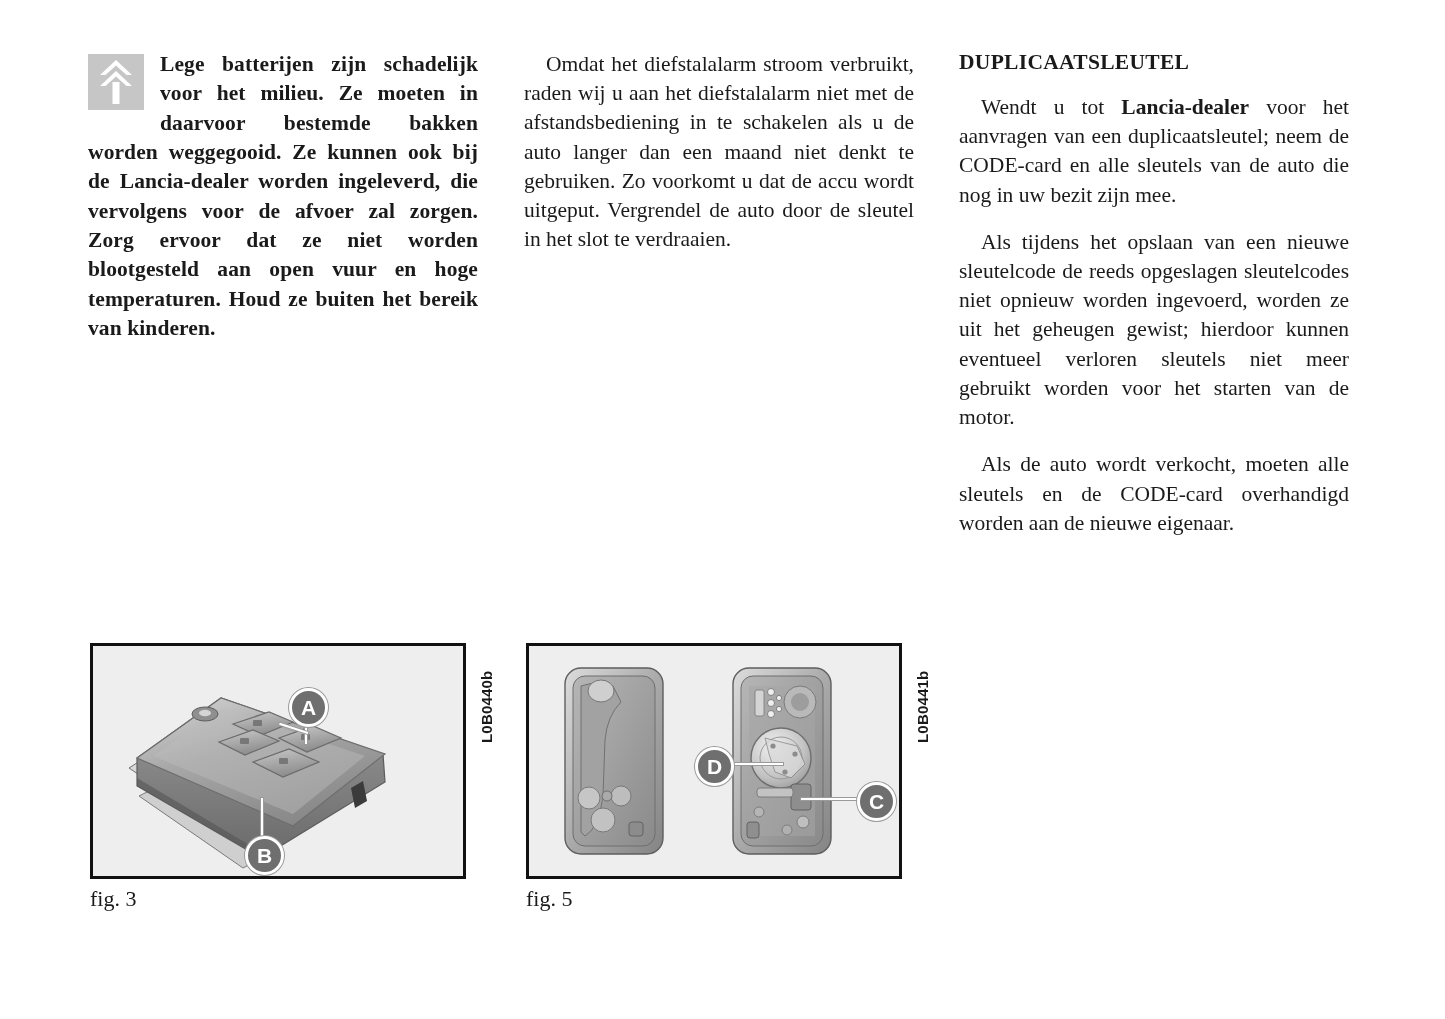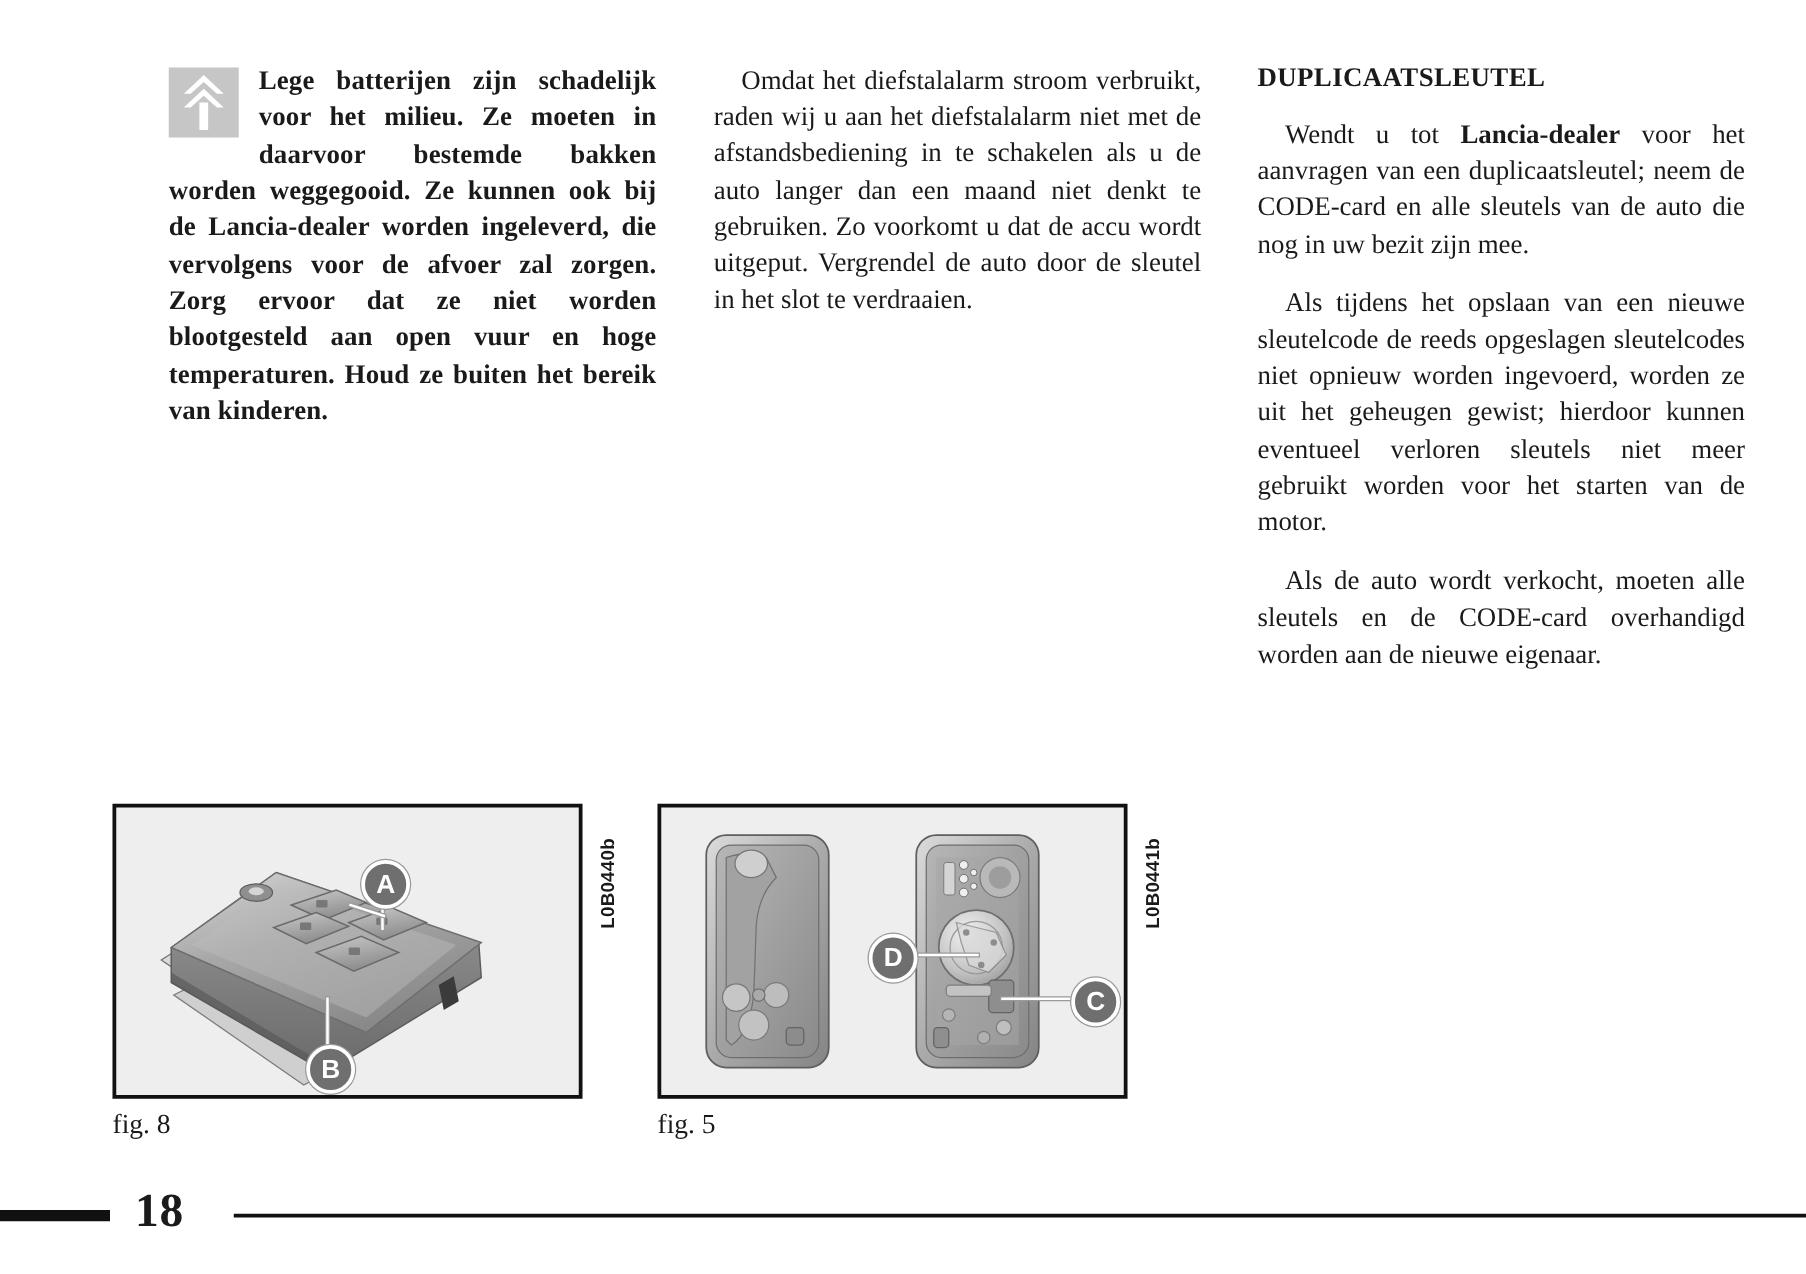--- a/index.html
+++ b/index.html
@@ -18,21 +18,20 @@
 
   
   .page {
     position: absolute;
     inset: 0;
   }
 
   .col {
     position: absolute;
     top: 50px;
-    margin-left: 47px;
   }
   .col-1 { left: 88px;  width: 390px; }
   .col-2 { left: 524px; width: 390px; }
   .col-3 { left: 959px; width: 390px; }
 
   
   .eco-block {
     position: relative;
     font-weight: bold;
     font-size: 21.5px;
@@ -258,21 +257,21 @@
 
       
       <div class="leader" style="left:212px; top:76px; width:2px; height:22px;"></div>
       <div class="leader" style="left:185px; top:86px; width:30px; height:2px; transform: rotate(18deg); transform-origin: right center;"></div>
       <div class="callout" style="left:196px; top:42px;">A</div>
 
       <div class="leader" style="left:168px; top:152px; width:2px; height:42px;"></div>
       <div class="callout" style="left:152px; top:190px;">B</div>
     </div>
     <div class="fig-code">L0B0440b</div>
-    <div class="fig-caption">fig. 8</div>
+    <div class="fig-caption">fig. 3</div>
   </div>
 
   <div class="figure fig-2">
     <div class="fig-box">
 
       <svg width="370" height="230" viewBox="0 0 370 230">
         <defs>
           <linearGradient id="shellG" x1="0" y1="0" x2="1" y2="1">
             <stop offset="0%" stop-color="#dcdcdc"></stop>
             <stop offset="50%" stop-color="#aaaaaa"></stop>
@@ -341,19 +340,14 @@
       <div class="callout" style="left:166px; top:101px;">D</div>
 
       
       <div class="leader" style="left:272px; top:152px; width:62px; height:2px;"></div>
       <div class="callout" style="left:328px; top:136px;">C</div>
     </div>
     <div class="fig-code">L0B0441b</div>
     <div class="fig-caption">fig. 5</div>
   </div>
 
-  <div class="footer">
-    <div class="rule-thick"></div>
-    <div class="page-num">18</div>
-    <div class="rule-thin"></div>
-  </div>
 
 </div>
 
 </body></html>

